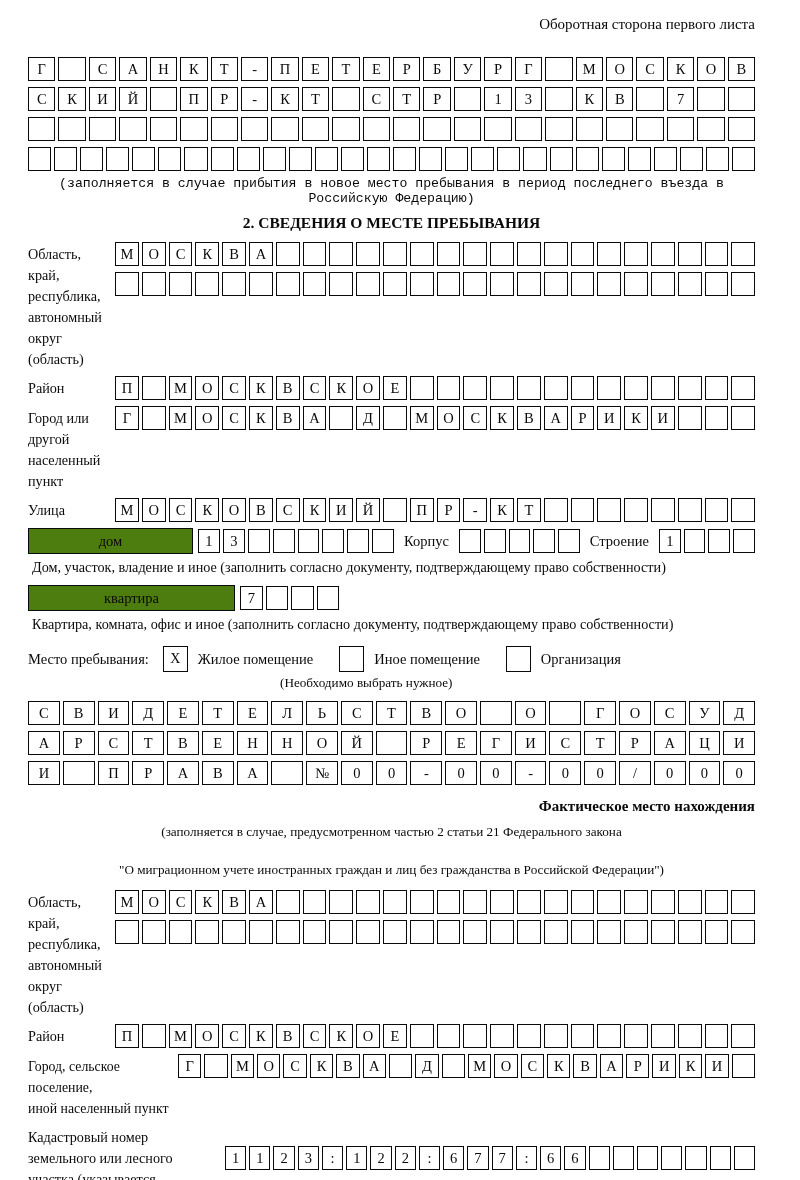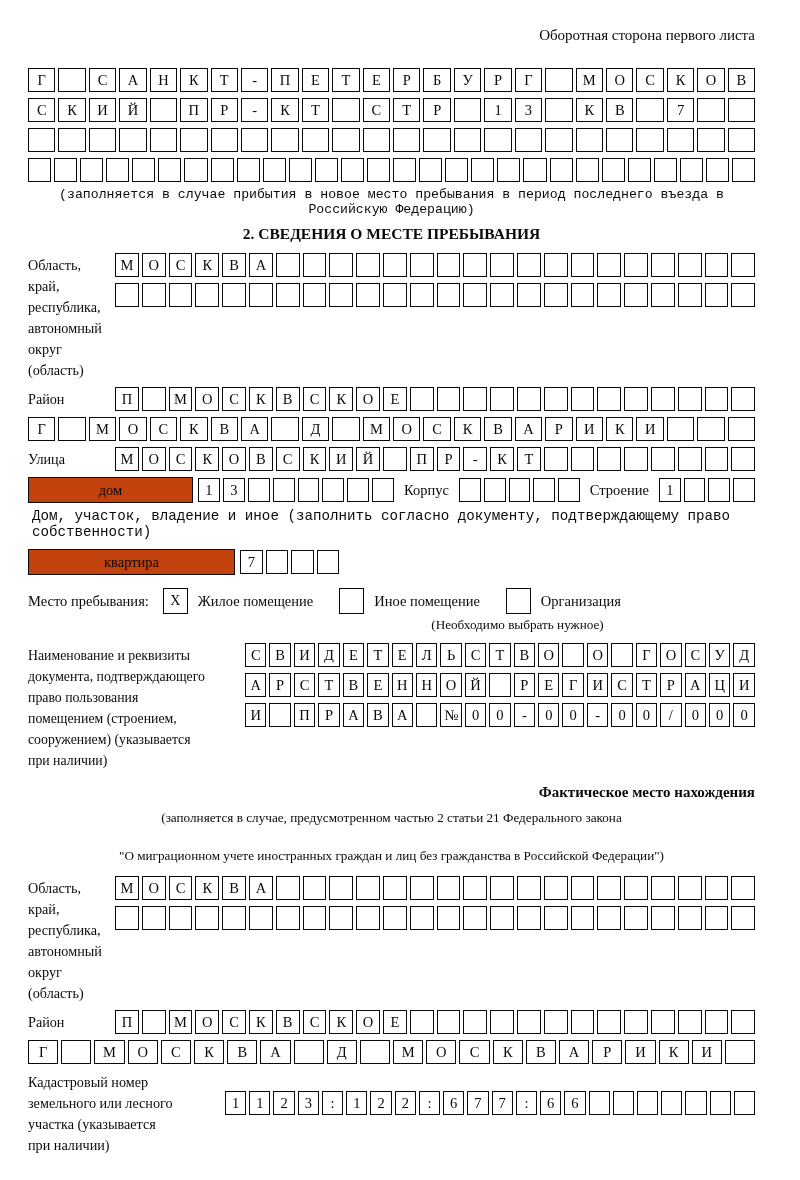--- a/index.html
+++ b/index.html
@@ -1,47 +1,47 @@
 <!DOCTYPE html>
 <html><head>
 <meta charset="utf-8">
 <style>
   html,body{margin:0;padding:0;background:#fff;}
   body{width:800px;height:1180px;overflow:hidden;color:#0a0a0a;}
-  .sheet{box-sizing:border-box;width:800px;height:1180px;padding:17px 45px 8px 28px;
+  .sheet{box-sizing:border-box;width:800px;height:1180px;padding:6px 45px 8px 28px;
          font-family:"Liberation Serif","DejaVu Serif",serif;}
   .hdr{text-align:right;font-size:15px;margin:10px 0 24px;}
   .field{display:flex;margin-bottom:6px;}
   .label{white-space:pre-line;font-size:14.2px;line-height:21px;flex:none;padding-top:2px;}
   .rows{flex:1;display:flex;flex-direction:column;gap:6px;}
   .cells{display:flex;gap:3px;}
   .cell{flex:1;height:22px;border:1.6px solid #0a0a0a;background:#fff;display:flex;
         align-items:center;justify-content:center;font-size:14.5px;line-height:1;}
   .lab-a{width:147px}
   .lab-b{width:87px}
   .lab-c{width:217px;font-size:13.8px}
   .lab-city2{width:150px;font-size:13.8px}
   .lab-cad{width:197px}
   .fullrow{margin:6px 0 5px;}
   .note{font-size:13.2px;text-align:center;margin:2px 0 8px;font-family:Liberation Mono, monospace;}
-  .note-left{font-size:14.2px;margin:5px 0 9px 4px;font-family:Liberation Mono, monospace;}
+  .note-left{font-size:14.2px;margin:5px 0 9px 4px;}
   .sec-title{text-align:center;font-weight:bold;font-size:15.5px;margin:8px 0 10px;}
   .house-row{display:flex;align-items:center;gap:5px;margin:4px 0 2px;}
   .wide-box{height:24px;border:1.7px solid #0a0a0a;display:flex;align-items:center;
-            justify-content:center;font-size:14.5px;flex:none;background:#c2410c;}
+            justify-content:center;font-size:14.5px;flex:none;background:#4d7c0f;}
   .box-dom{width:163px}
   .box-kv{width:205px}
   .g8{width:198px}.g5{width:122px}.g4{width:97px}.gkv{width:99px}
   .inline-lab{font-size:14.5px;padding:0 5px;white-space:nowrap;}
   .stay-row{display:flex;align-items:center;margin:13px 0 3px;font-size:14.5px;}
   .chk{width:23px;height:24px;border:1.7px solid #0a0a0a;display:flex;align-items:center;
        justify-content:center;font-size:14px;flex:none;background:#fff;}
   .stay-label{margin-right:14px;}
   .opt-label{margin:0 26px 0 10px;}
-  .stay-note{font-size:13.2px;margin:0 0 10px 252px;text-align:center;}
+  .stay-note{font-size:13.2px;margin:0 0 10px 252px;}
   .fact-title{text-align:right;font-weight:bold;font-size:15px;margin:13px 0 7px;}
   .center-note{text-align:center;font-size:13.2px;line-height:20px;margin-bottom:18px;}
   .mt-notes{margin-bottom:10px;}
   .cad-rows{margin-top:21px;}
 </style>
 </head>
 <body>
 
 <div class="sheet">
 
@@ -250,20 +250,22 @@
           <div class="cell"></div>
           <div class="cell"></div>
           <div class="cell"></div>
           <div class="cell"></div>
           <div class="cell"></div>
         </div>
       </div>
   </div>
 
   <div class="field">
+    <div class="label lab-b">Город или другой
+населенный пункт</div>
     <div class="rows">
         <div class="cells">
           <div class="cell">Г</div>
           <div class="cell"></div>
           <div class="cell">М</div>
           <div class="cell">О</div>
           <div class="cell">С</div>
           <div class="cell">К</div>
           <div class="cell">В</div>
           <div class="cell">А</div>
@@ -351,39 +353,34 @@
 
   <div class="house-row">
     <div class="wide-box box-kv">квартира</div>
     <div class="cells gkv">
         <div class="cell">7</div>
         <div class="cell"></div>
         <div class="cell"></div>
         <div class="cell"></div>
       </div>
   </div>
+  <div class="note-left">Квартира, комната, офис и иное (заполнить согласно документу, подтверждающему право собственности)</div>
 
   <div class="stay-row">
     <span class="stay-label">Место пребывания:</span>
     <span class="chk">X</span>
     <span class="opt-label">Жилое помещение</span>
     <span class="chk"></span>
     <span class="opt-label">Иное помещение</span>
     <span class="chk"></span>
     <span class="opt-label">Организация</span>
   </div>
   <div class="stay-note">(Необходимо выбрать нужное)</div>
 
   <div class="field">
-    <div class="label lab-c">Наименование и реквизиты
-документа, подтверждающего
-право пользования
-помещением (строением,
-сооружением) (указывается
-при наличии)</div>
     <div class="rows">
       <div class="cells">
           <div class="cell">С</div>
           <div class="cell">В</div>
           <div class="cell">И</div>
           <div class="cell">Д</div>
           <div class="cell">Е</div>
           <div class="cell">Т</div>
           <div class="cell">Е</div>
           <div class="cell">Л</div>
@@ -541,20 +538,22 @@
           <div class="cell"></div>
           <div class="cell"></div>
           <div class="cell"></div>
           <div class="cell"></div>
           <div class="cell"></div>
         </div>
       </div>
   </div>
 
   <div class="field">
+    <div class="label lab-city2">Город, сельское поселение,
+иной населенный пункт</div>
     <div class="rows">
         <div class="cells">
           <div class="cell">Г</div>
           <div class="cell"></div>
           <div class="cell">М</div>
           <div class="cell">О</div>
           <div class="cell">С</div>
           <div class="cell">К</div>
           <div class="cell">В</div>
           <div class="cell">А</div>

